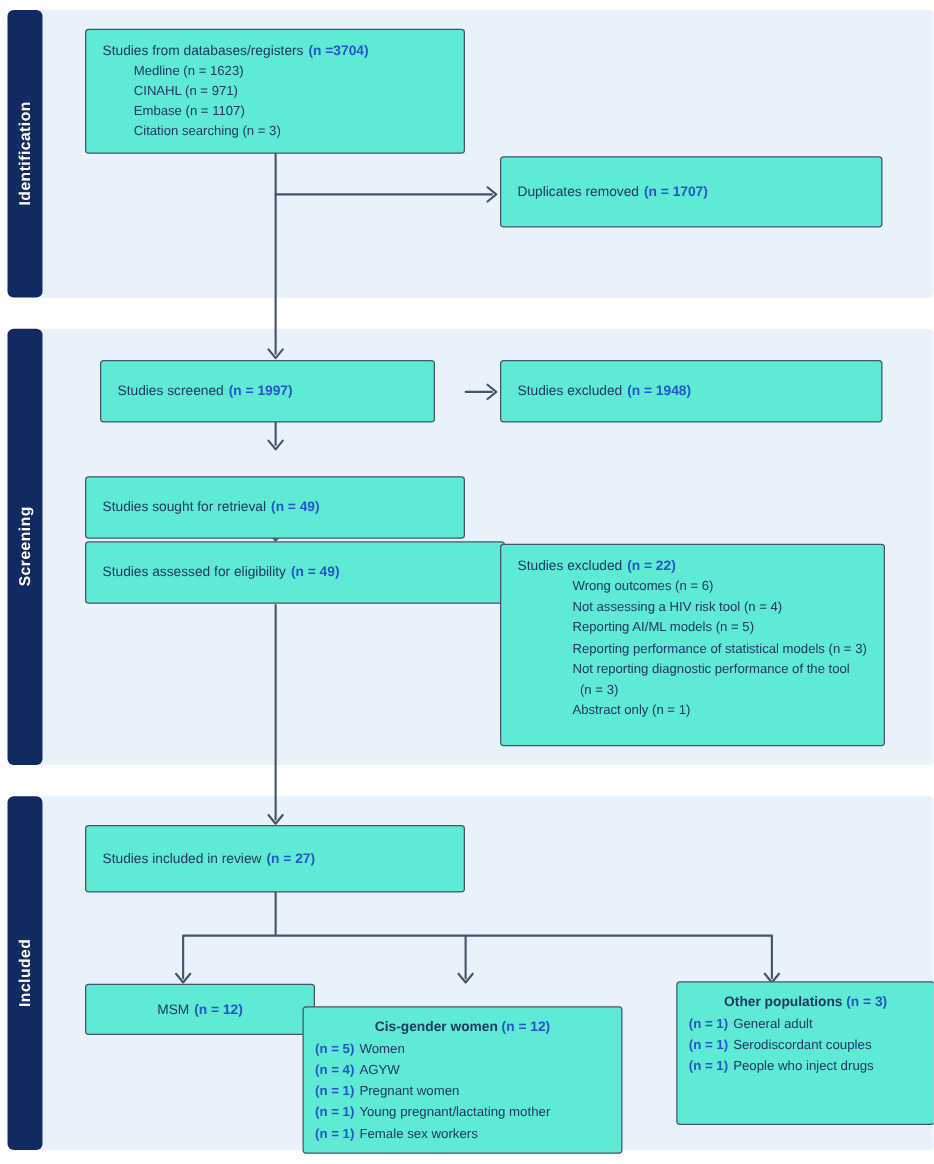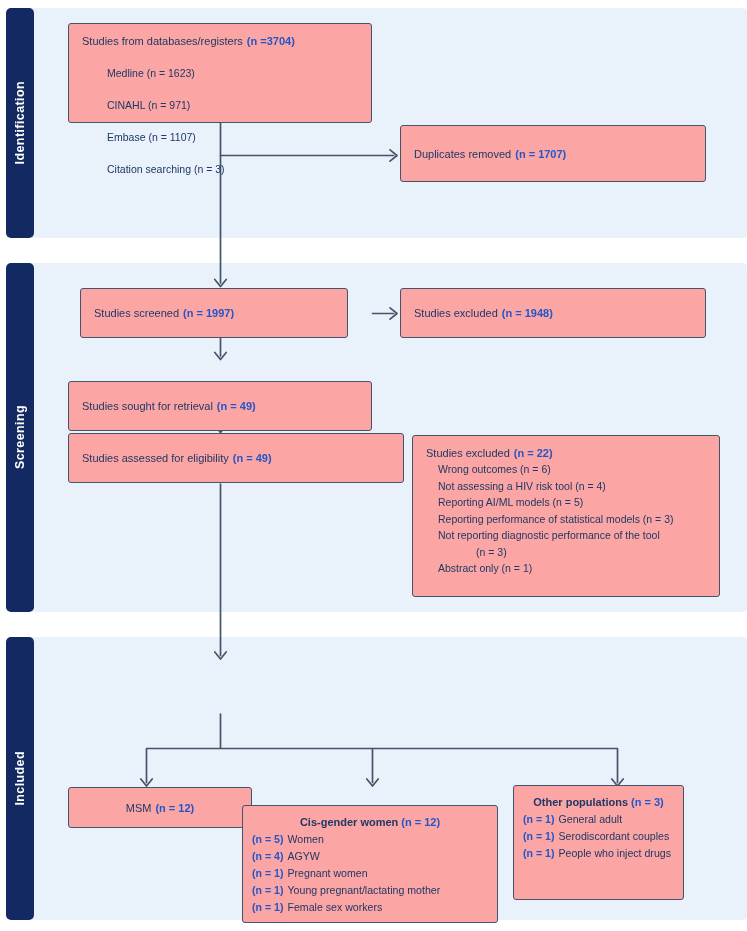--- a/index.html
+++ b/index.html
@@ -7,29 +7,29 @@
     position:relative; width:747px; height:931px; background:#ffffff;
     font-family:"Liberation Sans", sans-serif; overflow:hidden;
   }
   .band { position:absolute; left:28px; width:719px; background:#e9f1fb; border-radius:4px; }
   .bar  { position:absolute; left:6px; width:28px; background:#122a61; border-radius:5px;
           display:flex; align-items:center; justify-content:center; }
   .bar span {
     writing-mode:vertical-rl; transform:rotate(180deg);
     color:#ffffff; font-weight:bold; font-size:12.5px; letter-spacing:.4px; white-space:nowrap;
   }
-  .box { position:absolute; background:#fca5a5; border:1.6px solid #44546a; border-radius:3px;
+  .box { position:absolute; background:#5eead4; border:1.6px solid #44546a; border-radius:3px;
          color:#1f3864; font-size:11px; box-sizing:border-box; }
   .single { display:flex; align-items:center; padding-left:13px; white-space:nowrap; }
   .v   { color:#2456c7; font-weight:bold; margin-left:4px; white-space:pre; }
   .flag{ color:#2456c7; font-weight:bold; margin-right:4px; white-space:pre; }
   .pad { padding:9px 8px 0 13px; }
   .line { line-height:16px; white-space:nowrap; }
-  .sub { margin-left:25px; font-size:10.5px; line-height:16px; white-space:nowrap;margin-top:16px; }
-  .g-sub { margin-left:12px; font-size:10.5px; line-height:16.5px; white-space:nowrap; }
+  .sub { margin-left:25px; font-size:10.5px; line-height:16px; white-space:nowrap; }
+  .g-sub { margin-left:44px; font-size:10.5px; line-height:16.5px; white-space:nowrap; }
   .g-sub.cont { margin-left:50px; }
   .center-box { display:flex; align-items:center; justify-content:center; white-space:nowrap; }
   .pop-title { text-align:center; font-weight:bold; padding-top:8px; line-height:17px; white-space:nowrap; }
   .pop-title .v { margin-left:3px; }
   .pop-item { padding-left:9px; font-size:10.6px; line-height:17px; white-space:nowrap; display:flex; }
   svg.arrows { position:absolute; left:0; top:0; pointer-events:none; }
 </style>
 </head>
 <body>
 
@@ -89,31 +89,35 @@
   <div class="box single" style="left:68px;top:361px;width:304px;height:50px;margin-top:20px;">
     <span>Studies sought for retrieval</span>
       <span class="v">(n = 49)</span>
   </div>
 
   <div class="box single" style="left:68px;top:433px;width:336px;height:50px;">
     <span>Studies assessed for eligibility</span>
       <span class="v">(n = 49)</span>
   </div>
 
-  <div class="box pad" style="left:412px;top:435px;width:308px;height:162px;">
+  <div class="box pad" style="left:400px;top:435px;width:308px;height:162px;">
     <div class="line"><span>Studies excluded</span><span class="v">(n = 22)</span></div>
     <div class="g-sub">Wrong outcomes (n = 6)</div>
     <div class="g-sub">Not assessing a HIV risk tool (n = 4)</div>
     <div class="g-sub">Reporting AI/ML models (n = 5)</div>
     <div class="g-sub">Reporting performance of statistical models (n = 3)</div>
     <div class="g-sub">Not reporting diagnostic performance of the tool</div>
     <div class="g-sub cont">(n = 3)</div>
     <div class="g-sub">Abstract only (n = 1)</div>
   </div>
 
+  <div class="box single" style="left:68px;top:660px;width:304px;height:54px;">
+    <span>Studies included in review</span>
+      <span class="v">(n = 27)</span>
+  </div>
 
   <div class="box center-box" style="left:68px;top:787px;width:184px;height:41px;">
     <span>MSM</span>
       <span class="v">(n = 12)</span>
   </div>
 
   <div class="box" style="left:242px;top:789px;width:256px;height:118px;margin-top:16px;">
     <div class="pop-title"><span>Cis-gender women</span><span class="v">(n = 12)</span></div>
     <div class="pop-item">
         <span class="flag">(n = 5)</span>
@@ -130,21 +134,21 @@
     <div class="pop-item">
         <span class="flag">(n = 1)</span>
         <span>Young pregnant/lactating mother</span>
       </div>
     <div class="pop-item">
         <span class="flag">(n = 1)</span>
         <span>Female sex workers</span>
       </div>
   </div>
 
-  <div class="box" style="left:513px;top:785px;width:171px;height:115px;">
+  <div class="box" style="left:541px;top:785px;width:207px;height:115px;">
     <div class="pop-title"><span>Other populations</span><span class="v">(n = 3)</span></div>
     <div class="pop-item">
         <span class="flag">(n = 1)</span>
         <span>General adult</span>
       </div>
     <div class="pop-item">
         <span class="flag">(n = 1)</span>
         <span>Serodiscordant couples</span>
       </div>
     <div class="pop-item">

